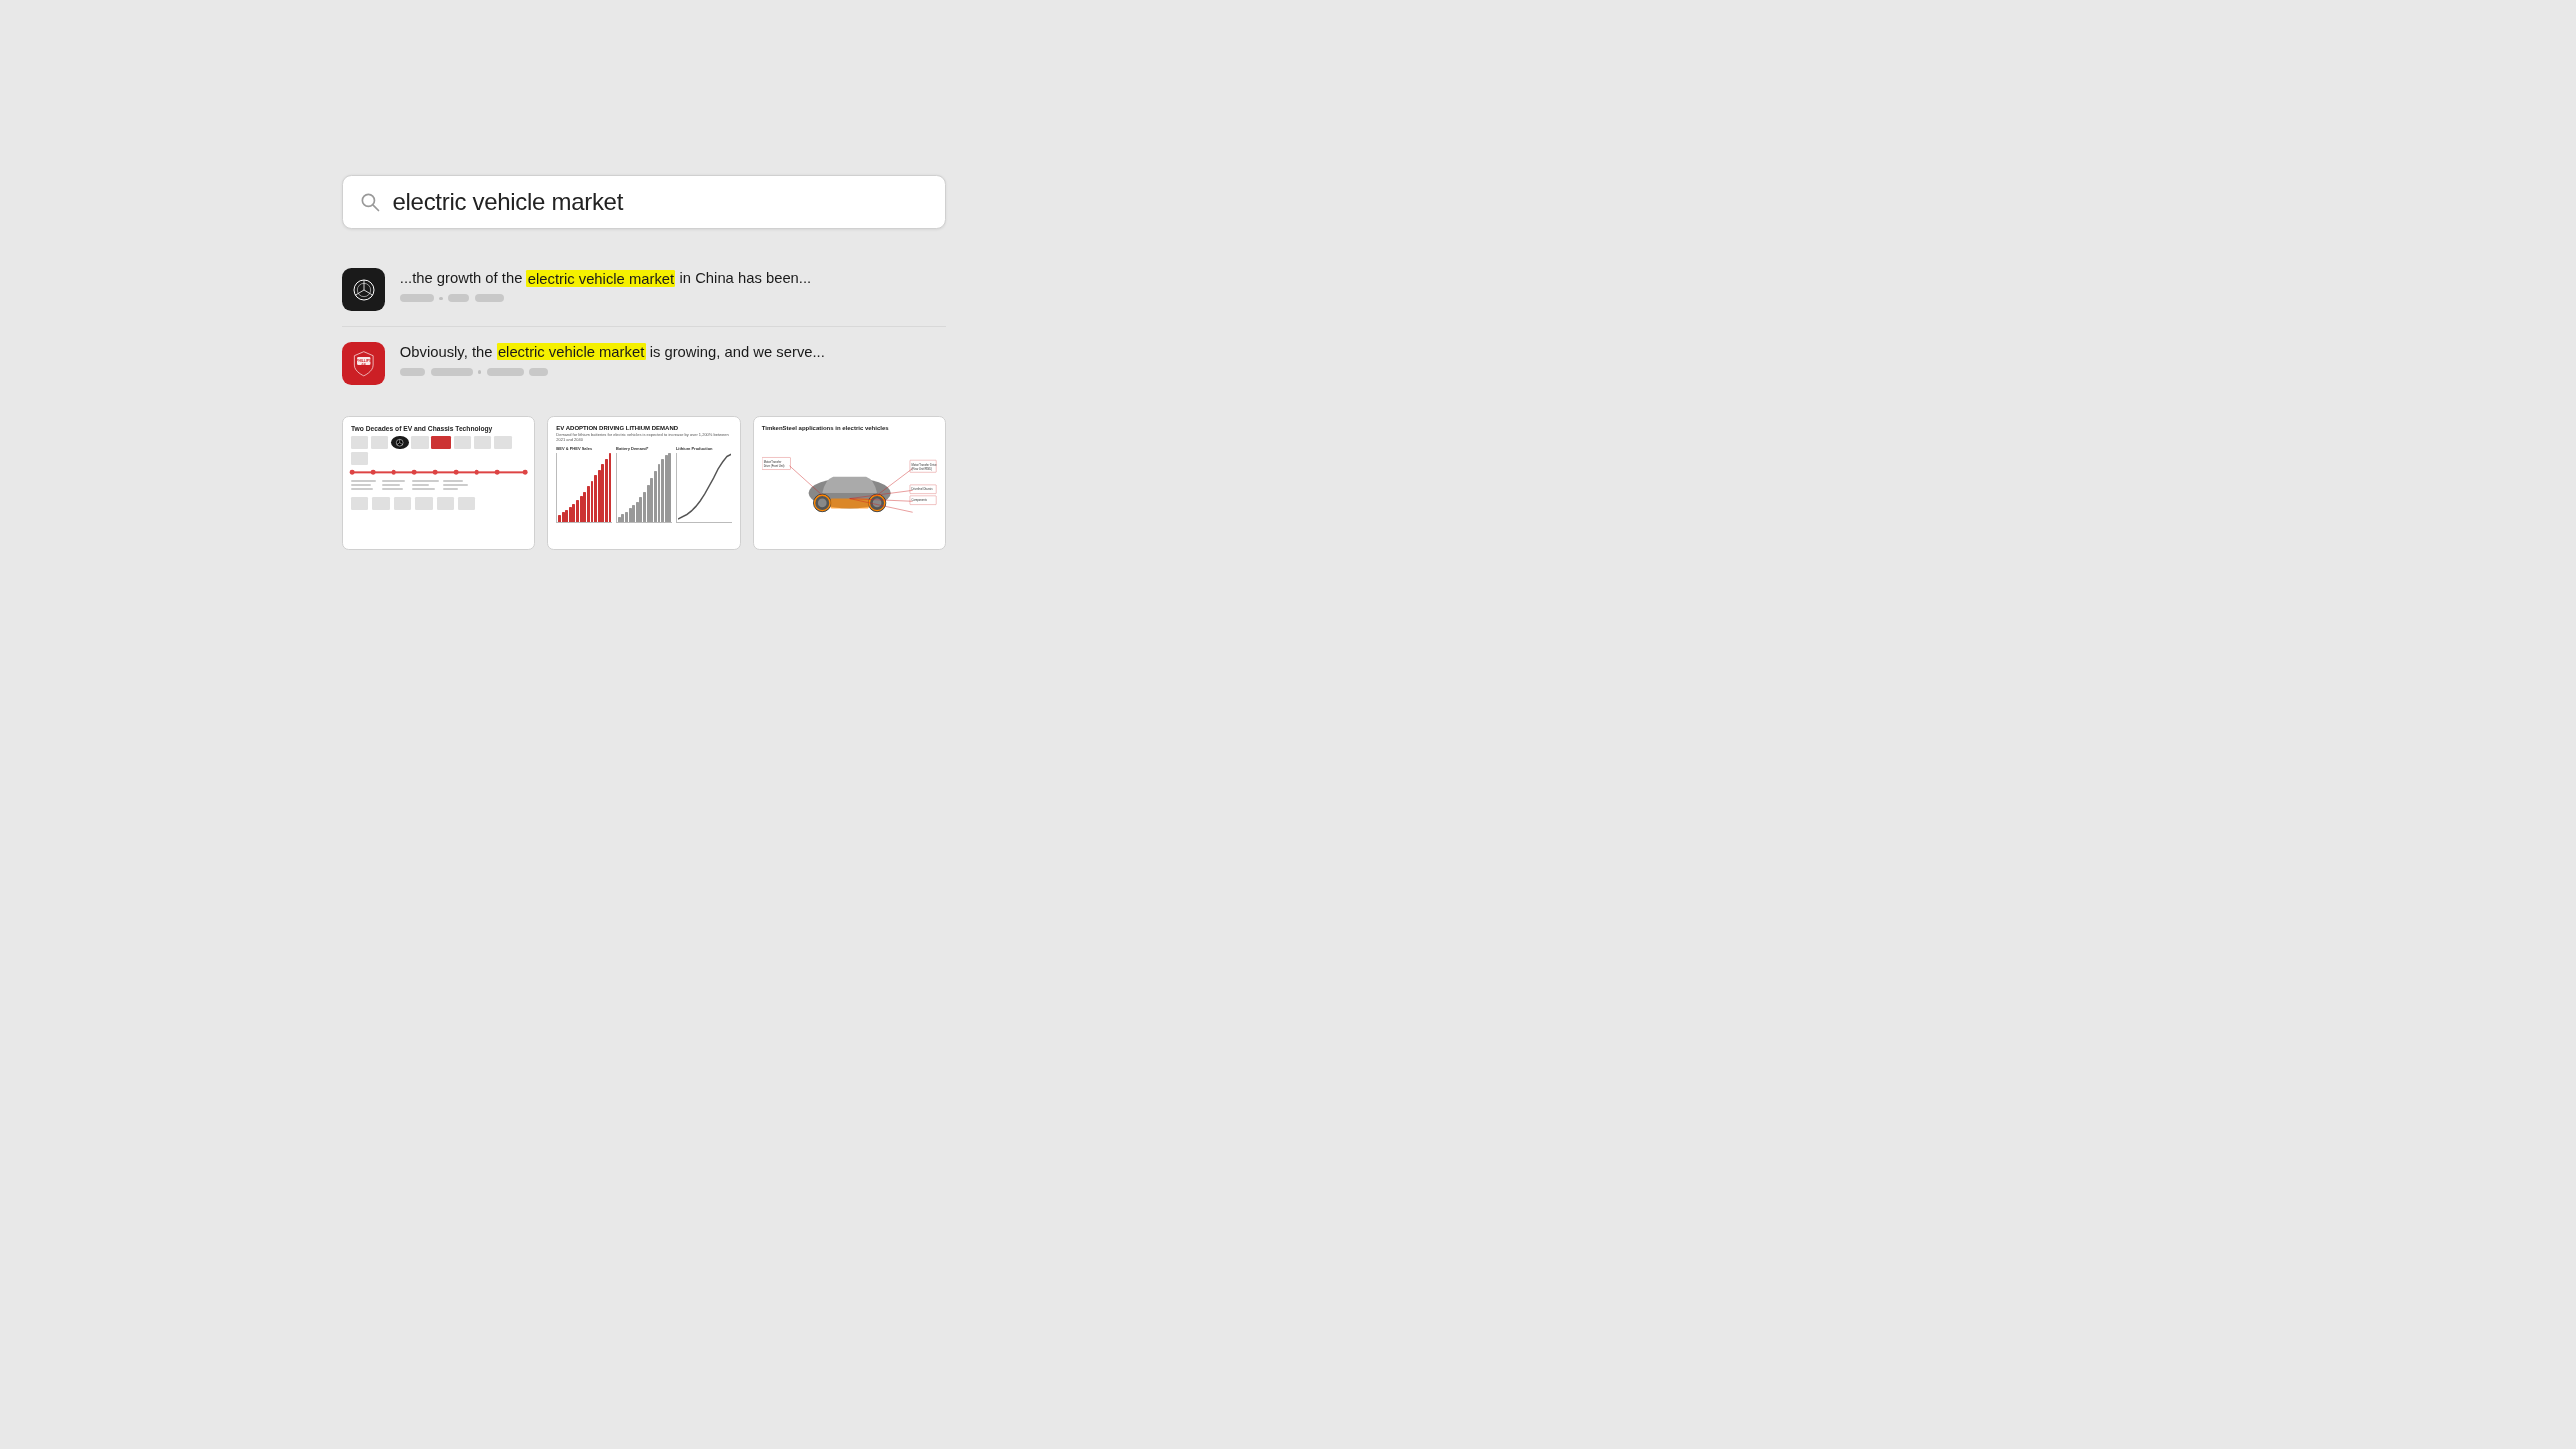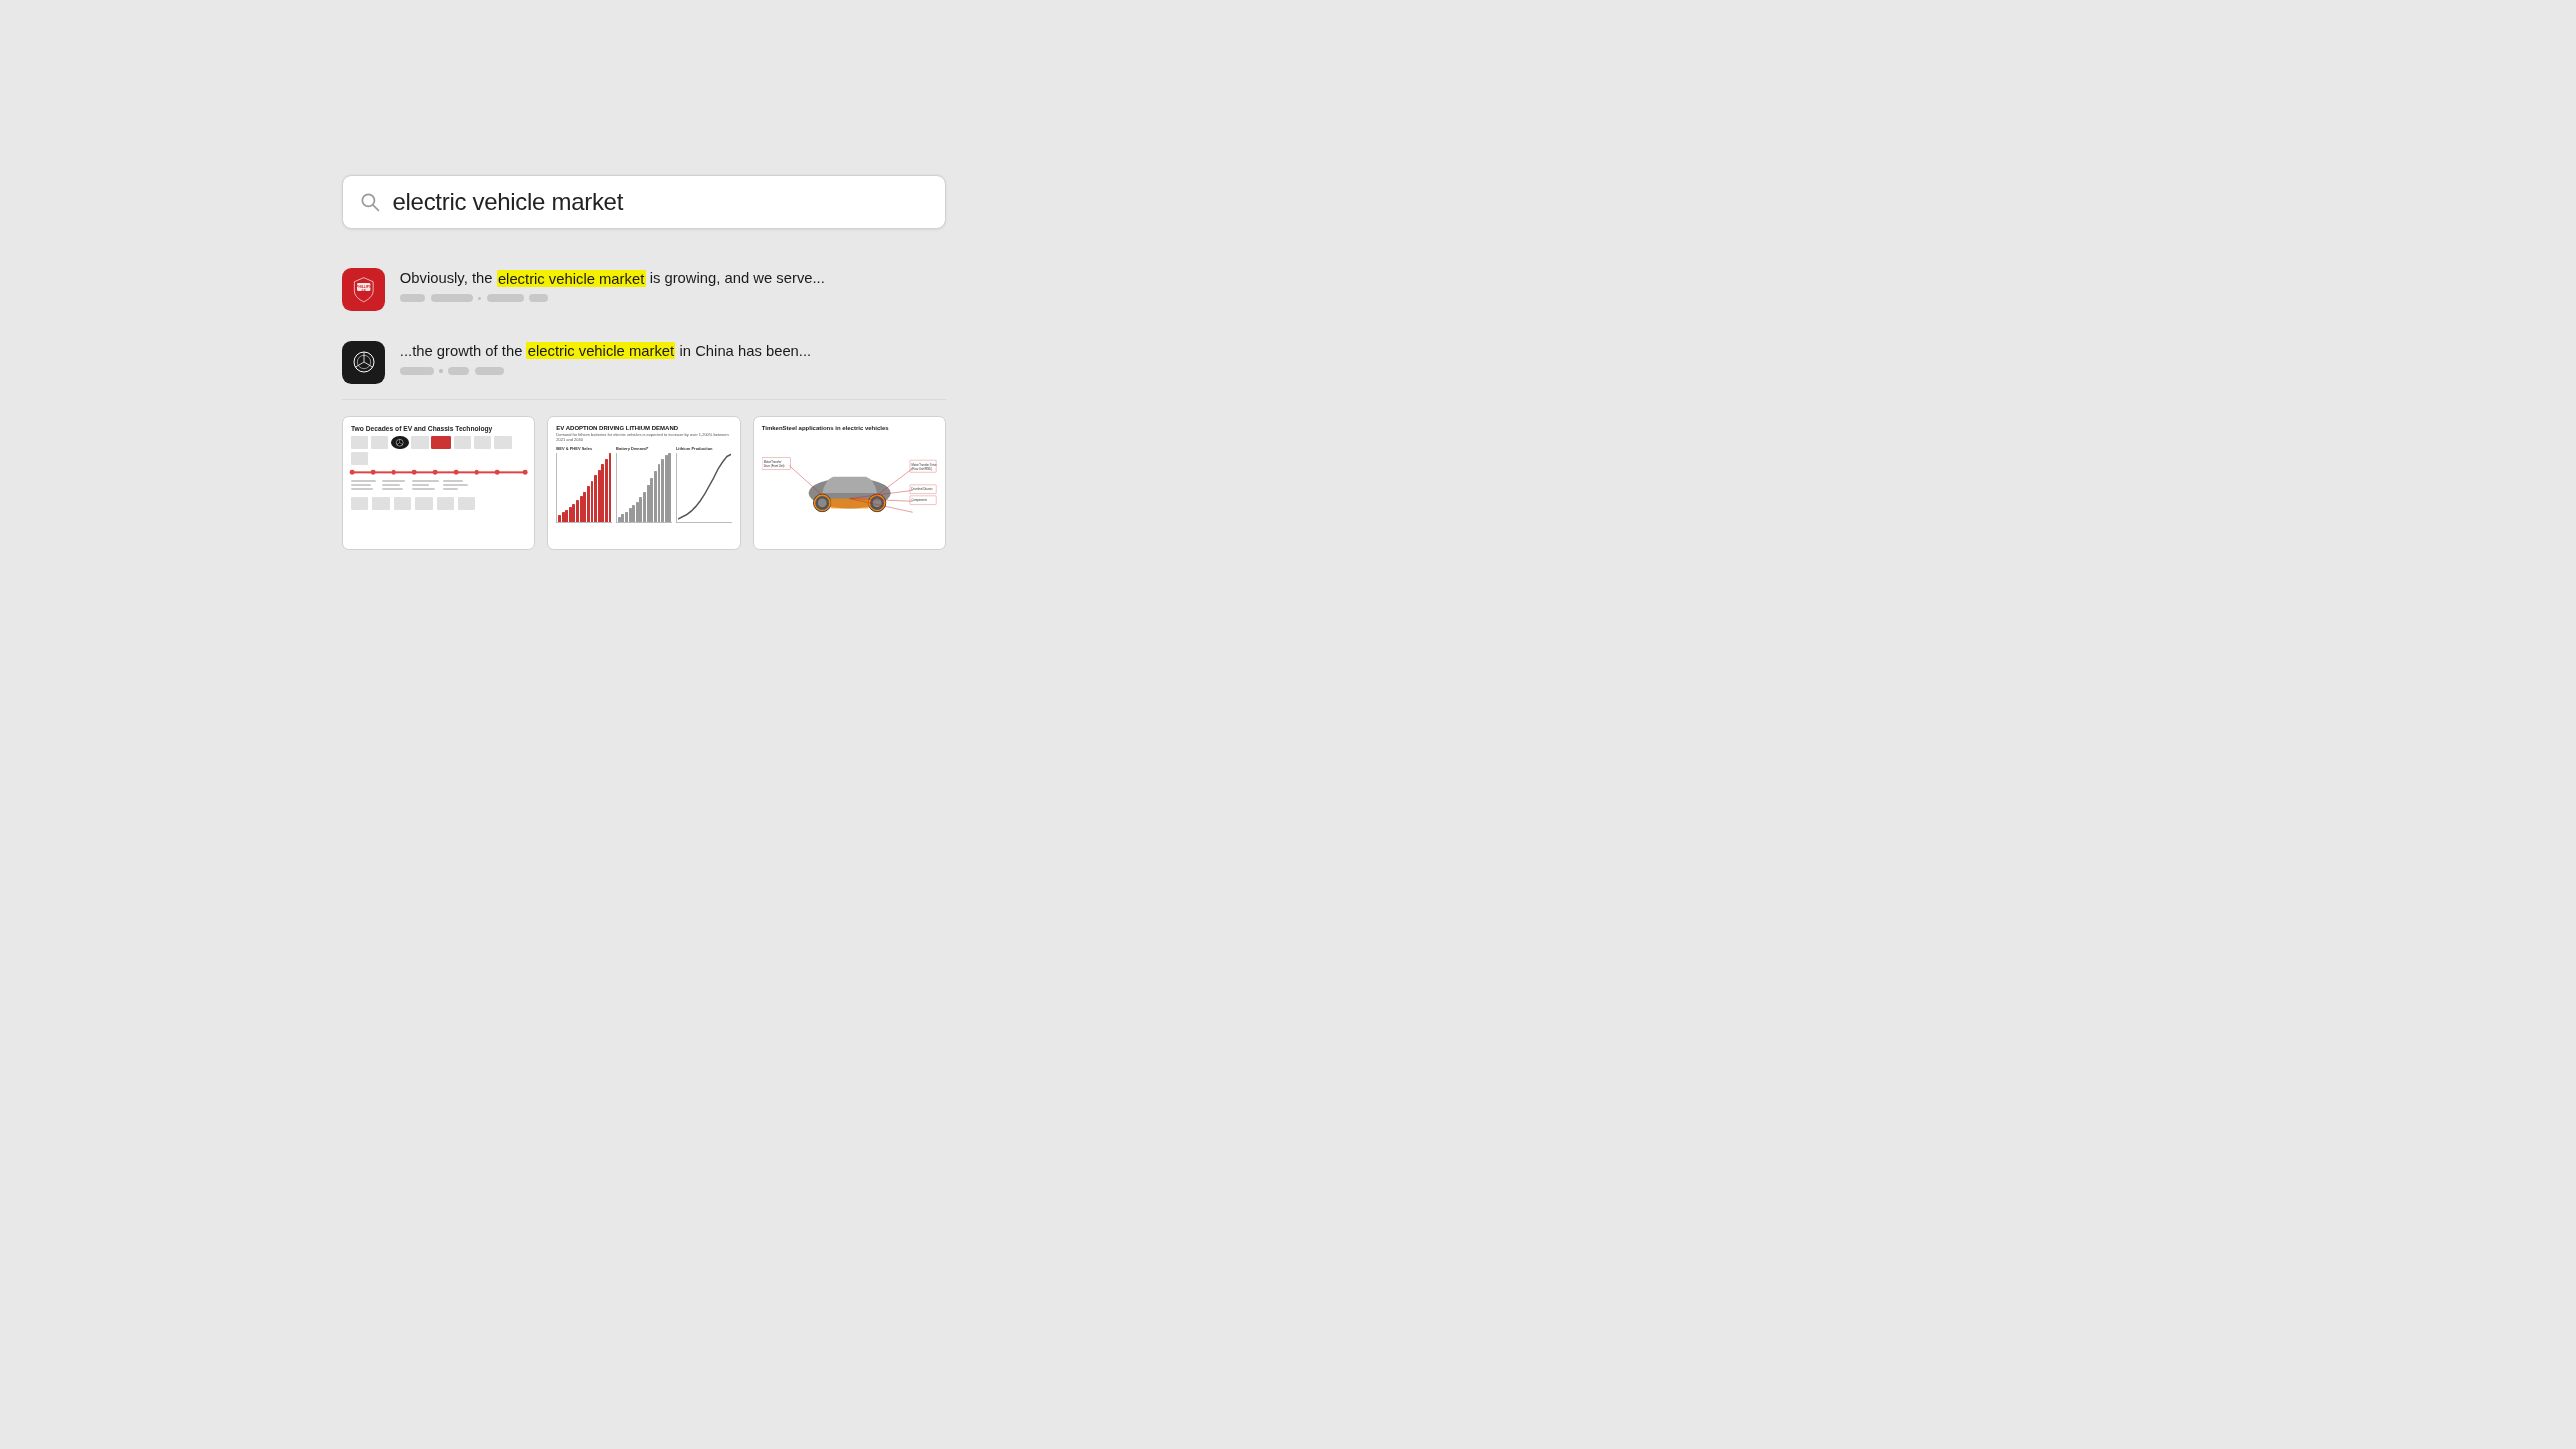--- a/index.html
+++ b/index.html
@@ -193,20 +193,44 @@
           <circle cx="14" cy="14" r="9" stroke="#999" stroke-width="2.5"></circle>
           <line x1="21" y1="21" x2="29" y2="29" stroke="#999" stroke-width="2.5" stroke-linecap="round"></line>
         </svg>
       </div>
       <span class="search-input-text">electric vehicle market</span>
     </div>
   </div>
 
   <div class="results-container">
 
+    <div class="result-item">
+      <div class="result-logo mercedes">
+        <svg class="mercedes-logo" viewBox="0 0 36 36" fill="none" xmlns="http://www.w3.org/2000/svg">
+          <circle cx="18" cy="18" r="15" stroke="white" stroke-width="1.5"></circle>
+          <circle cx="18" cy="18" r="10" stroke="white" stroke-width="0.8"></circle>
+
+          <line x1="18" y1="3" x2="18" y2="18" stroke="white" stroke-width="1.2"></line>
+          <line x1="18" y1="18" x2="4.5" y2="26" stroke="white" stroke-width="1.2"></line>
+          <line x1="18" y1="18" x2="31.5" y2="26" stroke="white" stroke-width="1.2"></line>
+        </svg>
+      </div>
+      <div class="result-content">
+        <div class="result-text">
+          <span>...the growth of the </span><span class="highlight">electric vehicle market</span><span> in China has been...</span>
+        </div>
+        <div class="result-meta">
+          <div class="meta-pill" style="width: 34px;"></div>
+          <div class="meta-dot"></div>
+          <div class="meta-pill" style="width: 21.5px;"></div>
+          <div class="meta-pill" style="width: 29.5px;"></div>
+        </div>
+      </div>
+    </div>
+
     <div class="result-item" style="border-bottom: none;">
       <div class="result-logo phillips">
 
         <svg class="phillips-logo" viewBox="0 0 44 44" fill="none" xmlns="http://www.w3.org/2000/svg">
 
           <path d="M22 4 L36 10 L36 24 C36 34 22 40 22 40 C22 40 8 34 8 24 L8 10 Z" fill="#cc1f25" stroke="white" stroke-width="1"></path>
 
           <rect x="12" y="12" width="20" height="12" rx="2" fill="white" opacity="0.9"></rect>
           <text x="22" y="20" text-anchor="middle" font-size="5" font-weight="bold" fill="#cc1f25">PHILLIPS</text>
           <text x="22" y="26" text-anchor="middle" font-size="6" font-weight="bold" fill="#cc1f25">66</text>
@@ -215,44 +239,20 @@
       <div class="result-content">
         <div class="result-text">
           <span>Obviously, the </span><span class="highlight">electric vehicle market</span><span> is growing, and we serve...</span>
         </div>
         <div class="result-meta">
           <div class="meta-pill" style="width: 25.5px;"></div>
           <div class="meta-pill" style="width: 42px;"></div>
           <div class="meta-dot"></div>
           <div class="meta-pill" style="width: 37px;"></div>
           <div class="meta-pill" style="width: 19px;"></div>
-        </div>
-      </div>
-    </div>
-
-    <div class="result-item">
-      <div class="result-logo mercedes">
-        <svg class="mercedes-logo" viewBox="0 0 36 36" fill="none" xmlns="http://www.w3.org/2000/svg">
-          <circle cx="18" cy="18" r="15" stroke="white" stroke-width="1.5"></circle>
-          <circle cx="18" cy="18" r="10" stroke="white" stroke-width="0.8"></circle>
-
-          <line x1="18" y1="3" x2="18" y2="18" stroke="white" stroke-width="1.2"></line>
-          <line x1="18" y1="18" x2="4.5" y2="26" stroke="white" stroke-width="1.2"></line>
-          <line x1="18" y1="18" x2="31.5" y2="26" stroke="white" stroke-width="1.2"></line>
-        </svg>
-      </div>
-      <div class="result-content">
-        <div class="result-text">
-          <span>...the growth of the </span><span class="highlight">electric vehicle market</span><span> in China has been...</span>
-        </div>
-        <div class="result-meta">
-          <div class="meta-pill" style="width: 34px;"></div>
-          <div class="meta-dot"></div>
-          <div class="meta-pill" style="width: 21.5px;"></div>
-          <div class="meta-pill" style="width: 29.5px;"></div>
         </div>
       </div>
     </div>
 
   </div>
 
   <div class="thumbnails-container">
 
     <div class="thumbnail-card">
       <div class="thumb-title">Two Decades of EV and Chassis Technology</div>

